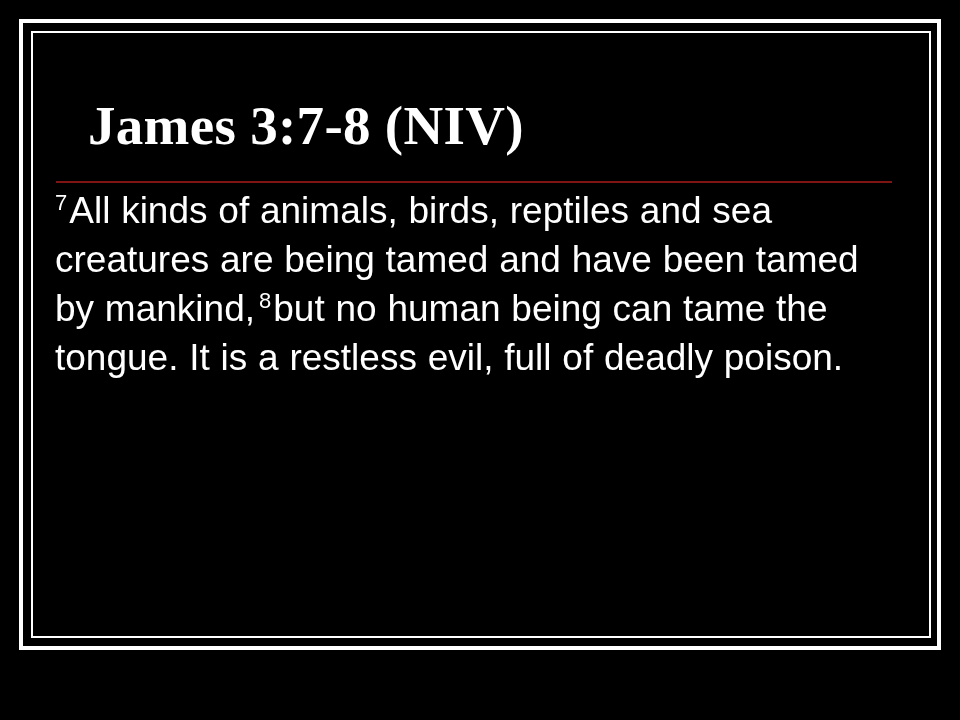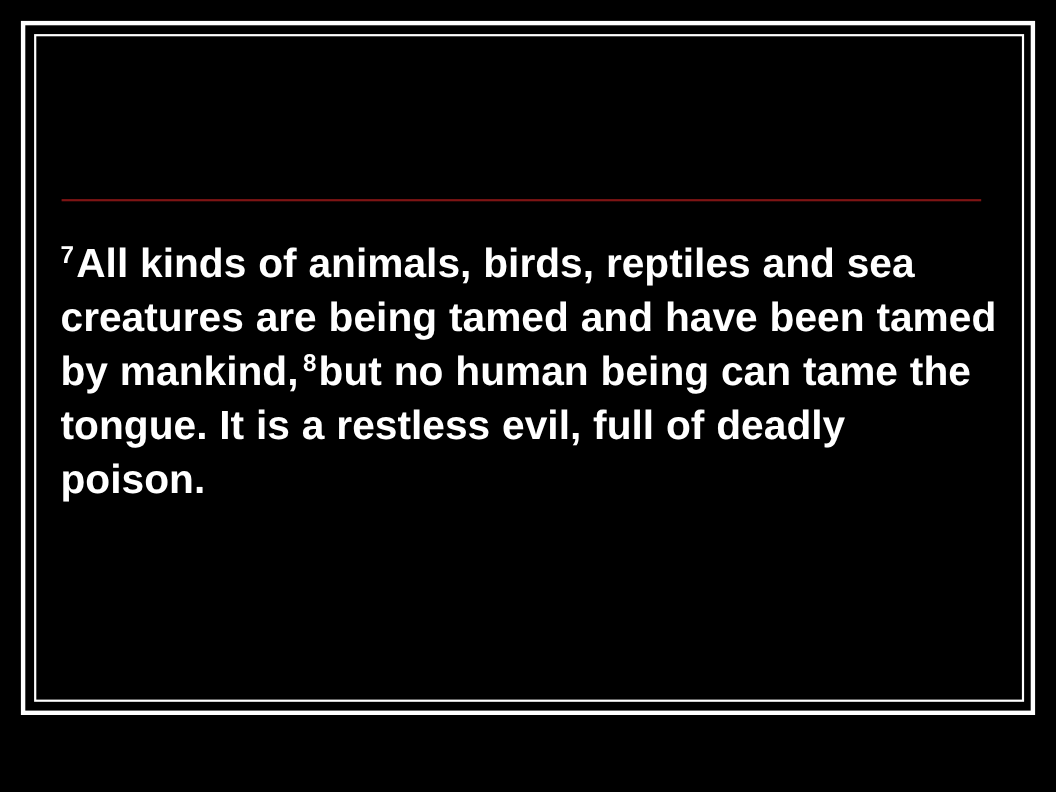--- a/index.html
+++ b/index.html
@@ -69,28 +69,28 @@
     left: 10px;
     top: 135px;
     width: 836px;
     height: 0;
     border-top: 2px solid #7e1414;
   }
 
   .body-block {
     position: absolute;
     left: 9px;
-    top: 169px;
+    top: 140px;
     width: 852px;
     margin: 0;
     font-family: "Liberation Sans", sans-serif;
     font-size: 37px;
     line-height: 49px;
     color: #ffffff;
-    font-weight: 700;
+    font-weight: 400;
     text-align: left;
     word-spacing: 0.5px;
   }
 
   .verse-num {
     font-size: 22px;
     vertical-align: super;
     line-height: 0;
     padding-right: 2px;
   }
@@ -102,19 +102,20 @@
 </head>
 <body>
 
 <div class="slide">
 
   <div class="frame-outer"></div>
   <div class="frame-inner"></div>
 
   <div class="content">
 
+    <h1 class="slide-title">James 3:7-8 (NIV)</h1>
 
     <div class="title-rule"></div>
 
     <p class="body-block"><span class="verse-num">7</span><span>All kinds of animals, birds, reptiles and sea creatures are being tamed and have been tamed by mankind,</span><span class="verse-num second">8</span><span>but no human being can tame the tongue. It is a restless evil, full of deadly poison.</span></p>
 
   </div>
 </div>
 
 </body></html>

